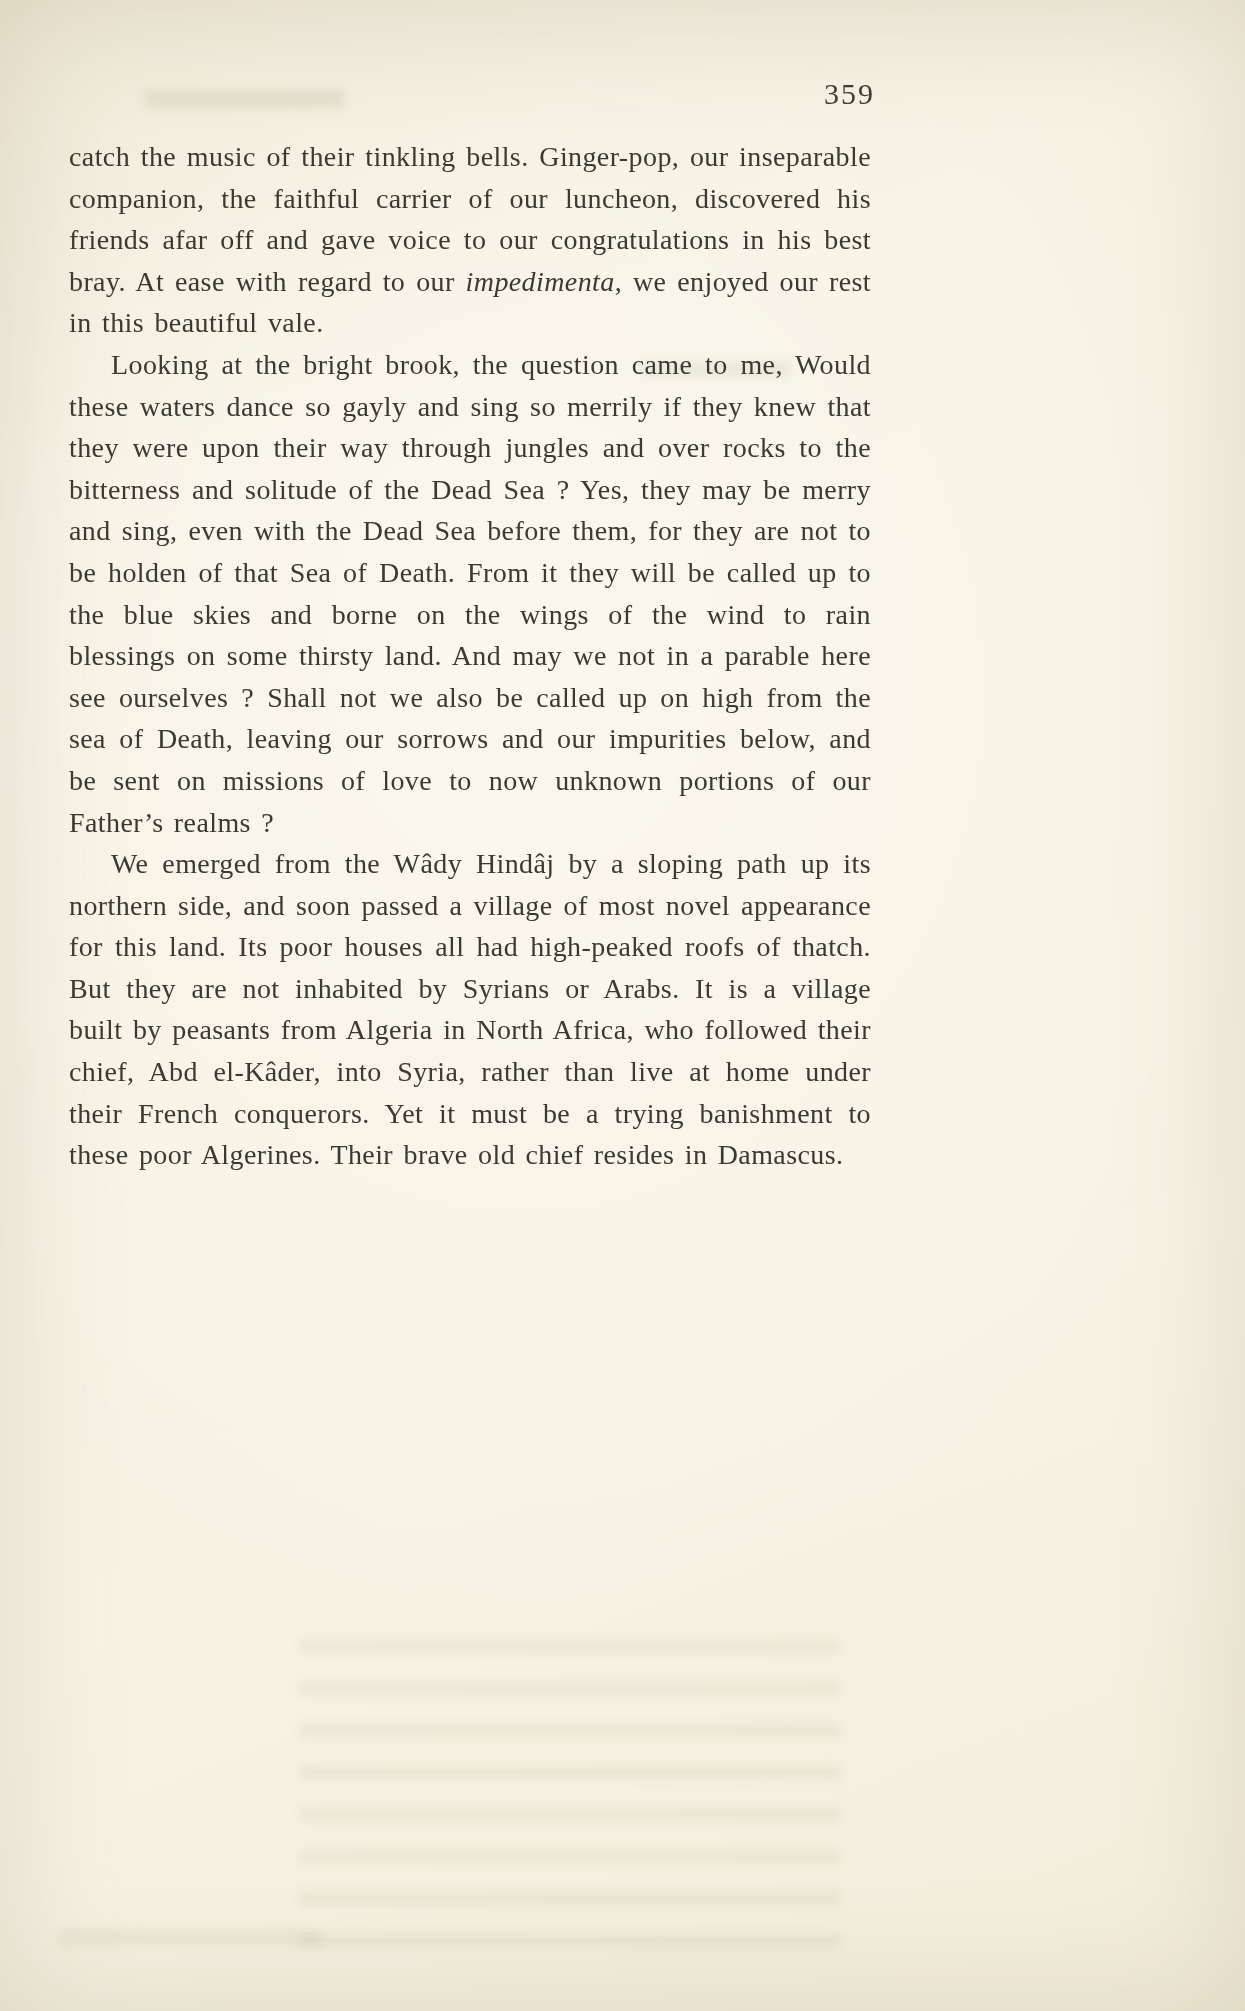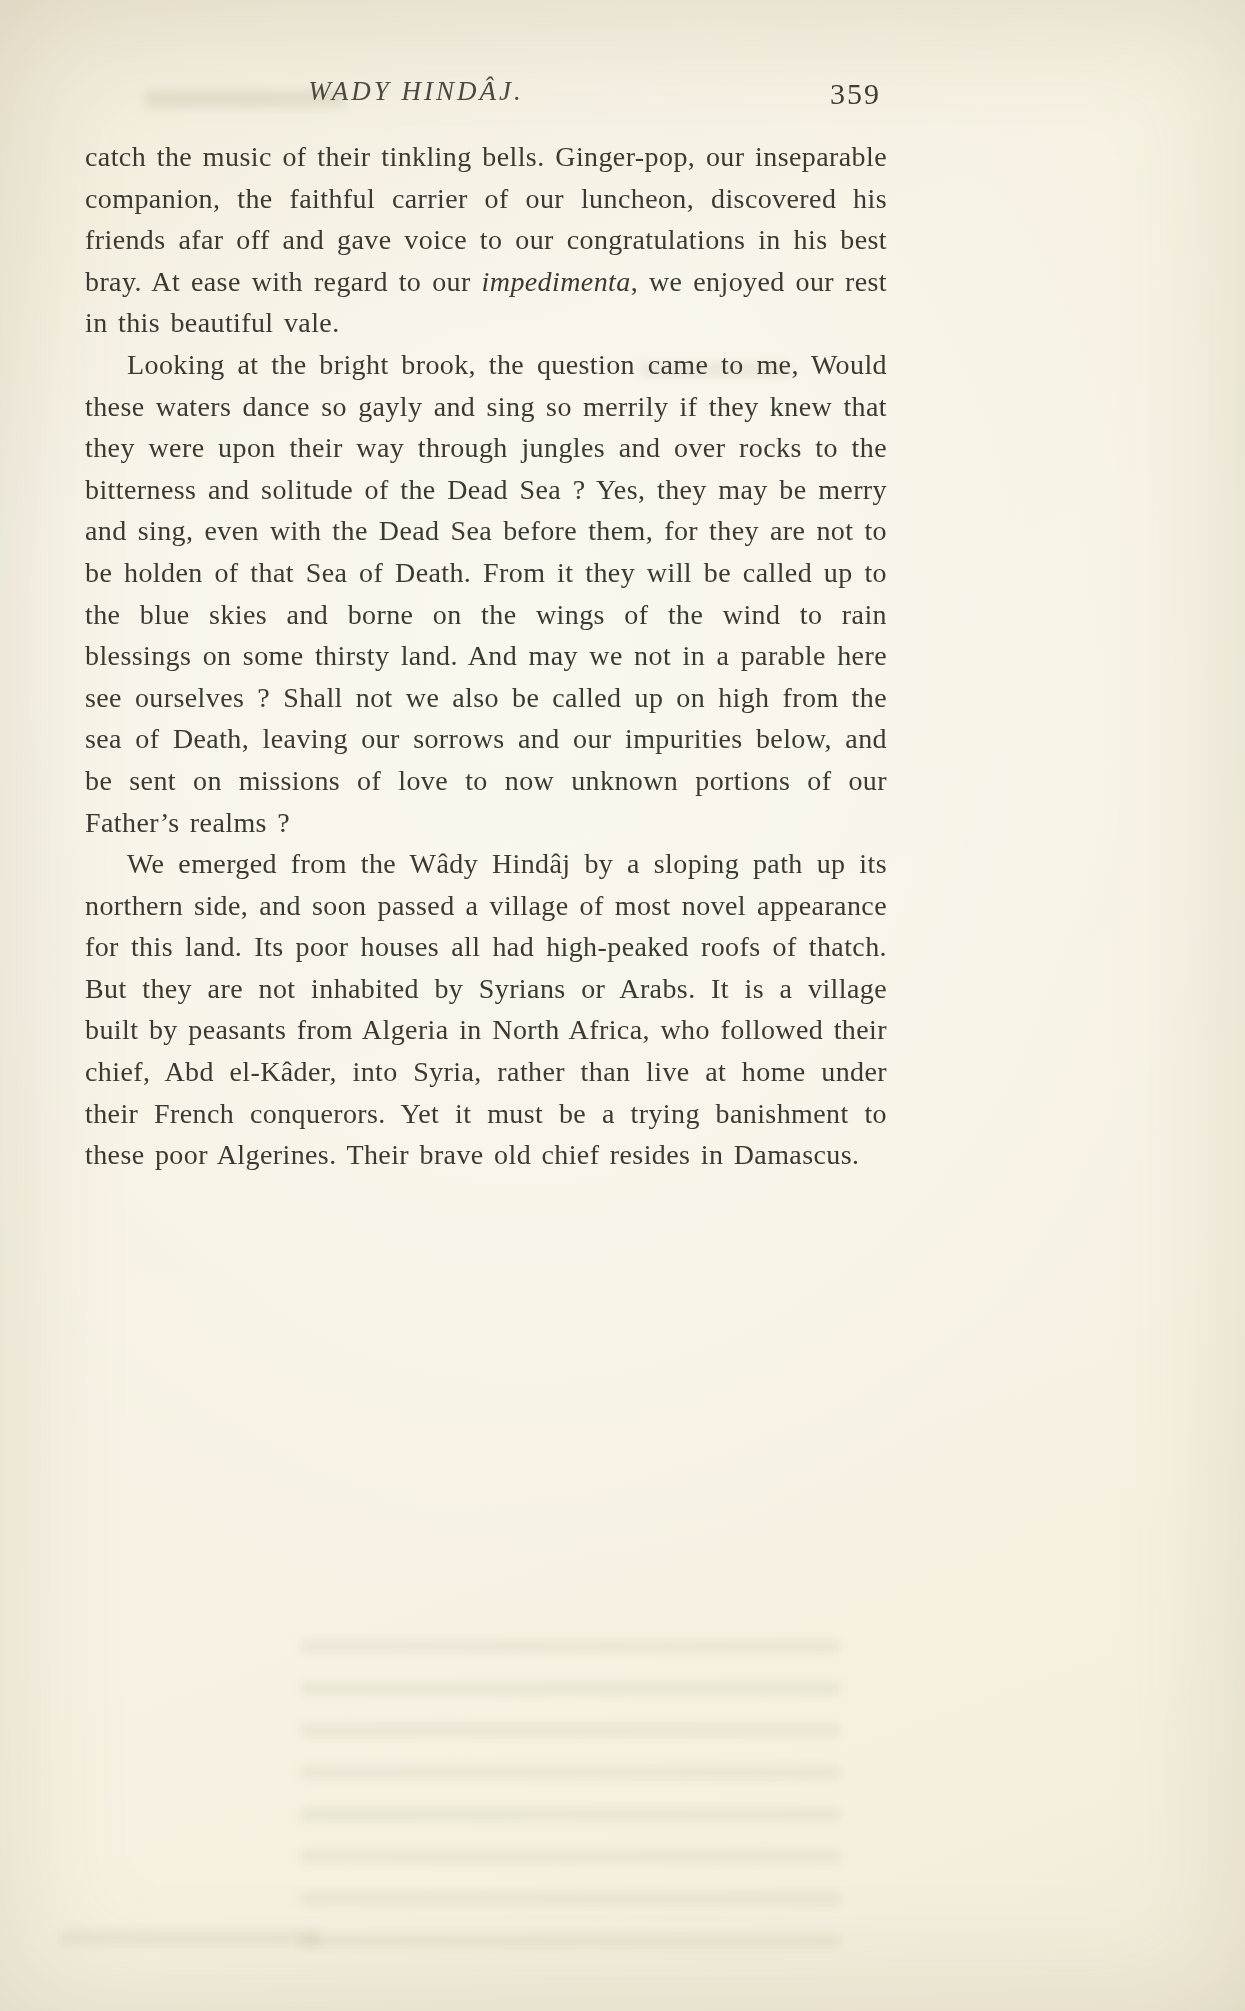--- a/index.html
+++ b/index.html
@@ -35,31 +35,31 @@
     display: block;
     text-align: center;
     padding-right: 140px;
     font-style: italic;
     font-size: 27px;
     letter-spacing: 3px;
     color: #4c4a40;
   }
   .page-number {
     position: absolute;
-    right: 6px;
+    right: 12px;
     top: 1px;
     font-size: 30px;
     letter-spacing: 2px;
     color: #403e34;
     text-align: center;
   }
   .body-text {
     position: absolute;
     top: 136px;
-    left: 85px;
+    left: 69px;
     width: 802px;
     text-align: justify;
     font-size: 28px;
     line-height: 41.6px;
     color: var(--ink, #3b3931);
     word-spacing: 3px;
     letter-spacing: 0.4px;
   }
   .body-text p { margin: 0; }
   .body-text p.indent { text-indent: 42px; }
@@ -69,21 +69,20 @@
 <body>
 
 <div class="page">
 
   <div class="artifact" style="left:145px; top:90px; width:200px; height:18px; background:rgba(150,152,112,0.16);"></div>
   <div class="artifact" style="left:640px; top:362px; width:150px; height:15px; background:rgba(150,150,115,0.12);"></div>
   <div class="artifact" style="left:300px; top:1640px; width:540px; height:330px; background:repeating-linear-gradient(180deg, rgba(140,146,108,0.10) 0 13px, rgba(0,0,0,0) 13px 42px);"></div>
   <div class="artifact" style="left:60px; top:1930px; width:260px; height:16px; background:rgba(140,146,108,0.10);"></div>
 
   <div class="header">
-    <span class="running-title">WADY HINDÂJ.</span>
     <span class="page-number">359</span>
   </div>
 
   <div class="body-text" id="body-text">
       <p><span>catch the music of their tinkling bells.  Ginger-pop, our inseparable companion, the faithful carrier of our luncheon, discovered his friends afar off and gave voice to our congratulations in his best bray.  At ease with regard to our </span><span class="ital">impedimenta</span><span>, we enjoyed our rest in this beautiful vale.</span></p>
       <p class="indent"><span>Looking at the bright brook, the question came to me, Would these waters dance so gayly and sing so merrily if they knew that they were upon their way through jungles and over rocks to the bitterness and solitude of the Dead Sea&nbsp;?  Yes, they may be merry and sing, even with the Dead Sea before them, for they are not to be holden of that Sea of Death.  From it they will be called up to the blue skies and borne on the wings of the wind to rain blessings on some thirsty land.  And may we not in a parable here see ourselves&nbsp;?  Shall not we also be called up on high from the sea of Death, leaving our sorrows and our impurities below, and be sent on missions of love to now unknown portions of our Father’s realms&nbsp;?</span></p>
       <p class="indent"><span>We emerged from the Wâdy Hindâj by a sloping path up its northern side, and soon passed a village of most novel appearance for this land.  Its poor houses all had high-peaked roofs of thatch.  But they are not inhabited by Syrians or Arabs.  It is a village built by peasants from Algeria in North Africa, who followed their chief, Abd el-Kâder, into Syria, rather than live at home under their French conquerors.  Yet it must be a trying banishment to these poor Algerines.  Their brave old chief resides in Damascus.</span></p>
     </div>
 
 </div>

